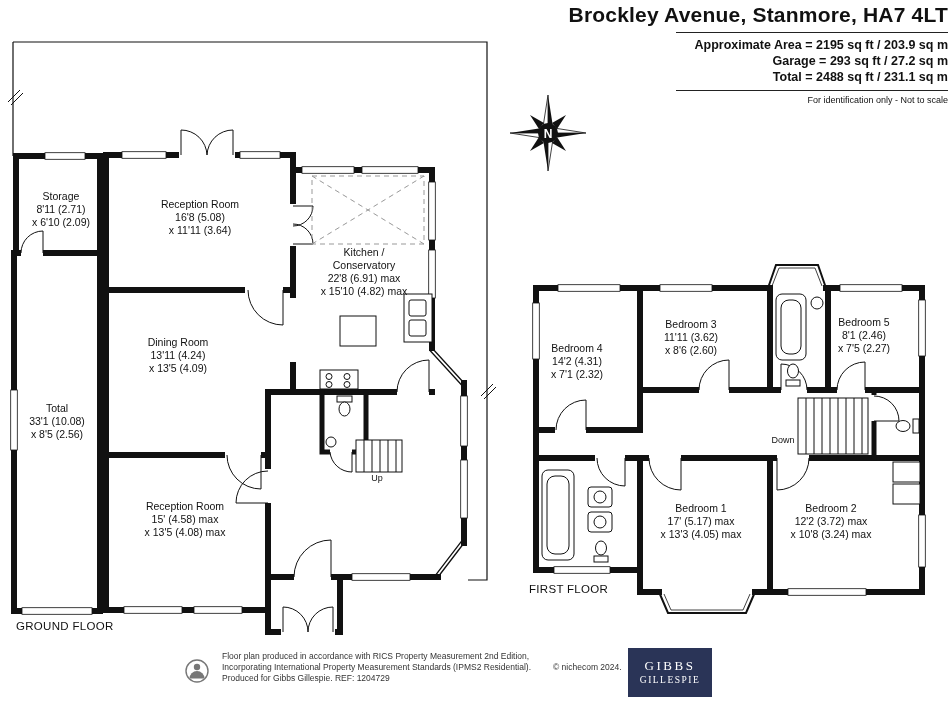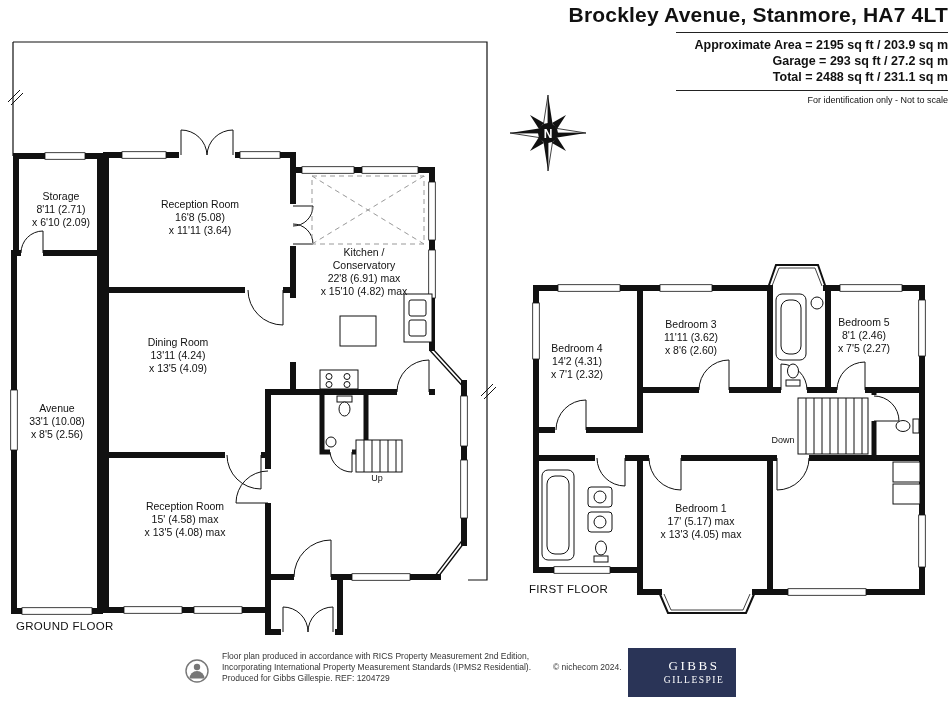--- a/index.html
+++ b/index.html
@@ -11,21 +11,21 @@
   .dir-label{position:absolute;transform:translateX(-50%);font-size:9px;}
   .floor-label{position:absolute;font-size:11.5px;letter-spacing:.3px;}
   .header{position:absolute;top:3px;right:4px;width:440px;text-align:right;}
   .header .title{font-size:21px;font-weight:bold;letter-spacing:.2px;}
   .header .hr{height:1px;background:#222;width:272px;margin:5px 0 4px auto;}
   .header .area{font-size:12.5px;font-weight:bold;line-height:16px;}
   .header .note{font-size:9px;margin-top:3px;}
   .footer-text{position:absolute;left:222px;top:651px;font-size:8.5px;line-height:11px;color:#333;}
   .copyright{position:absolute;left:553px;top:662px;font-size:8.5px;color:#333;}
   .logo{position:absolute;left:628px;top:648px;width:84px;height:49px;background:#2a3457;
-        color:#fff;text-align:center;font-family:"Liberation Serif",serif;padding-left:24px;}
+        color:#fff;text-align:center;font-family:"Liberation Serif",serif;}
   .logo .l1{font-size:13px;letter-spacing:2.5px;margin-top:10px;}
   .logo .l2{font-size:9.5px;letter-spacing:1.5px;margin-top:1px;}
 </style>
 </head>
 <body>
 
 <div class="page">
 
   <svg class="plan-svg" width="952" height="705" viewBox="0 0 952 705">
 
@@ -276,21 +276,21 @@
     <div>x 15'10 (4.82) max</div>
   </div>
 
   <div class="room-label" style="left:178px;top:336px">
     <div>Dining Room</div>
     <div>13'11 (4.24)</div>
     <div>x 13'5 (4.09)</div>
   </div>
 
   <div class="room-label" style="left:57px;top:402px">
-    <div>Avenue</div>
+    <div>Total</div>
     <div>33'1 (10.08)</div>
     <div>x 8'5 (2.56)</div>
   </div>
 
   <div class="room-label" style="left:185px;top:500px">
     <div>Reception Room</div>
     <div>15' (4.58) max</div>
     <div>x 13'5 (4.08) max</div>
   </div>
 
@@ -315,20 +315,25 @@
     <div>8'1 (2.46)</div>
     <div>x 7'5 (2.27)</div>
   </div>
 
   <div class="room-label" style="left:701px;top:502px">
     <div>Bedroom 1</div>
     <div>17' (5.17) max</div>
     <div>x 13'3 (4.05) max</div>
   </div>
 
+  <div class="room-label" style="left:831px;top:502px">
+    <div>Bedroom 2</div>
+    <div ind="">12'2 (3.72) max</div>
+    <div>x 10'8 (3.24) max</div>
+  </div>
 
   <div class="dir-label" style="left:783px;top:435px">Down</div>
   <div class="floor-label" style="left:529px;top:583px">FIRST FLOOR</div>
 
   <div class="footer-text">
     <div>Floor plan produced in accordance with RICS Property Measurement 2nd Edition,</div>
     <div>Incorporating International Property Measurement Standards (IPMS2 Residential).</div>
     <div>Produced for Gibbs Gillespie.  REF:  1204729</div>
   </div>
   <div class="copyright">© nichecom 2024.</div>

